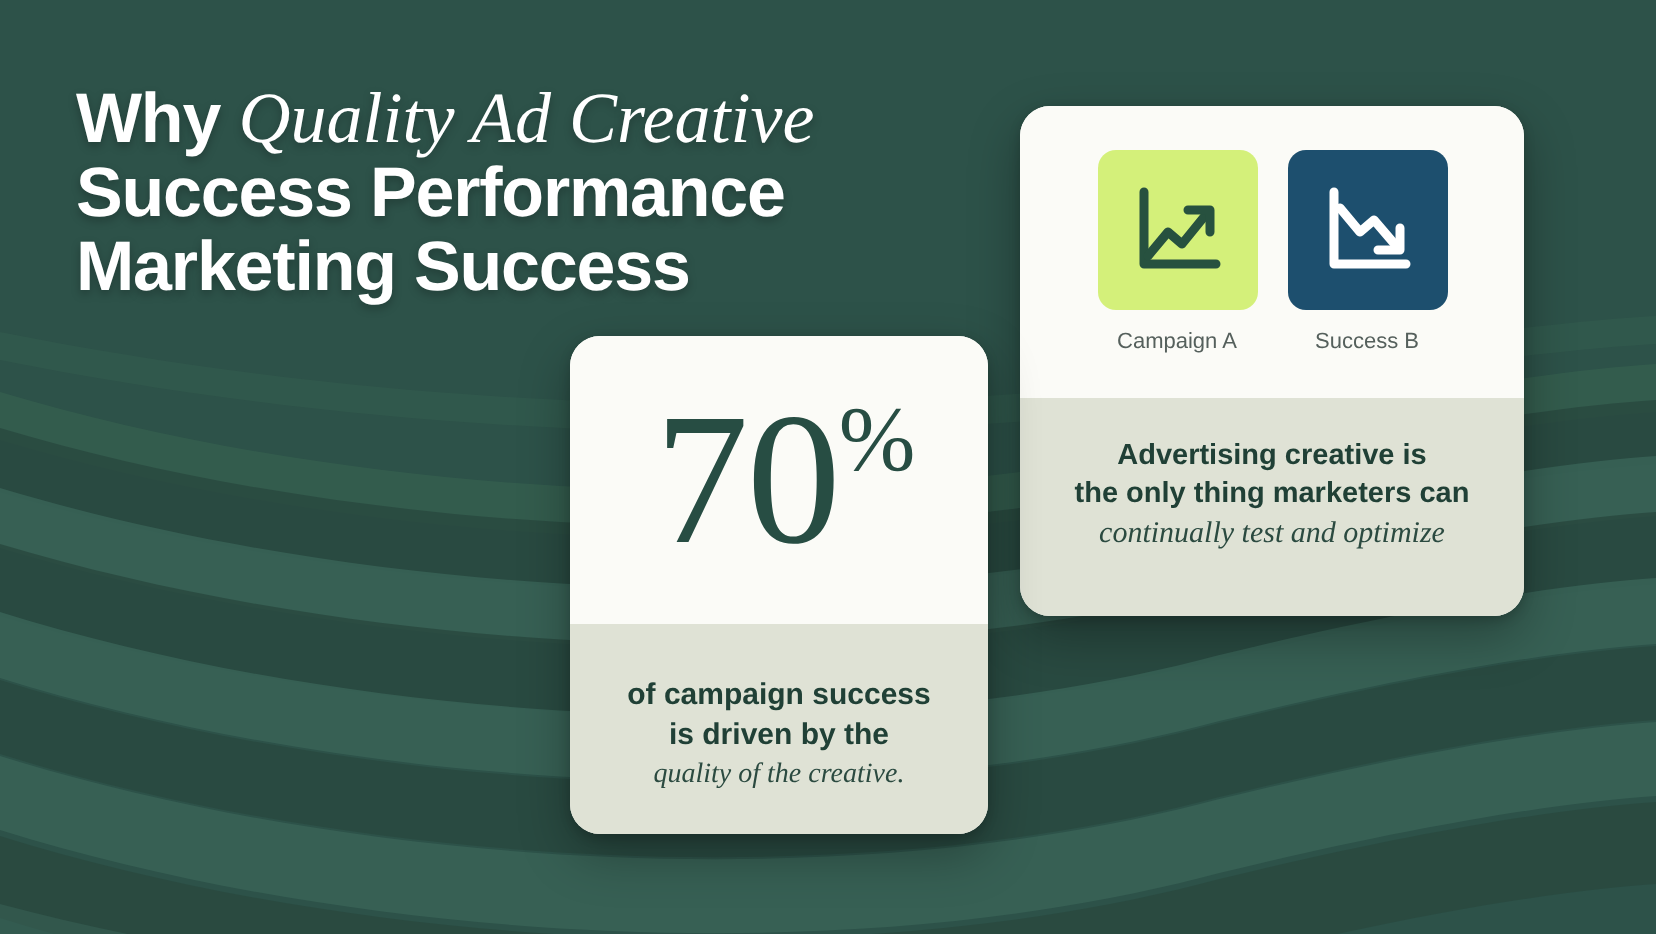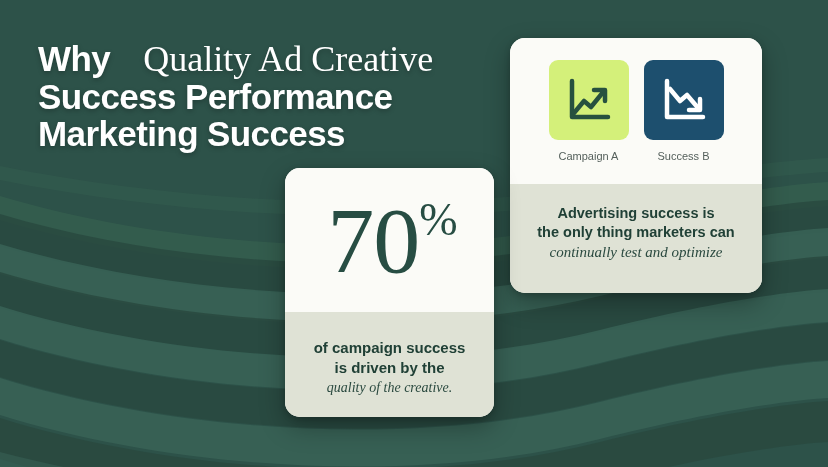--- a/index.html
+++ b/index.html
@@ -36,24 +36,24 @@
     letter-spacing: -0.6px;
     text-shadow: 0 2px 5px rgba(0,0,0,0.25);
   }
   .hl-line {
     font-size: 35px;
     font-weight: bold;
     white-space: nowrap;
   }
   .hl-serif {
     font-family: "Liberation Serif", serif;
+    font-style: italic;
     font-weight: normal;
     font-size: 36px;
     letter-spacing: 0px;
-    margin-left: 24px;
   }
 
   
   .card {
     position: absolute;
     border-radius: 15px;
     overflow: hidden;
     box-shadow: 0 10px 26px rgba(0,0,0,0.30), 0 2px 6px rgba(0,0,0,0.18);
   }
 
@@ -107,21 +107,21 @@
     font-style: italic;
     font-weight: normal;
     font-size: 14px;
     color: #2b4a40;
     margin-top: 2px;
   }
 
   
   #chart-card {
     left: 510px;
-    top: 38px;
+    top: 53px;
     width: 252px;
     height: 255px;
     background: #fbfbf7;
     z-index: 1;
   }
   #chart-top {
     height: 146px;
     background: #fbfbf7;
     padding-top: 22px;
     box-sizing: border-box;
@@ -224,21 +224,21 @@
               <polyline points="12,15 22,27 29,21 41,35" fill="none" stroke="#ffffff" stroke-width="4.5" stroke-linecap="round" stroke-linejoin="round"></polyline>
               <polyline points="31,36 42,36 42,25" fill="none" stroke="#ffffff" stroke-width="4.5" stroke-linecap="round" stroke-linejoin="round"></polyline>
             </svg>
           </div>
           <div class="tile-label">Success B</div>
         </div>
 
       </div>
     </div>
     <div id="chart-bottom">
-      <div class="chart-cap">Advertising success is</div>
+      <div class="chart-cap">Advertising creative is</div>
       <div class="chart-cap">the only thing marketers can</div>
       <div class="chart-cap-serif">continually test and optimize</div>
     </div>
   </div>
 
   <div id="stat-card" class="card">
     <div id="stat-top">
       <div id="stat-number">
         <span>70</span><span class="pct">%</span>
       </div>

